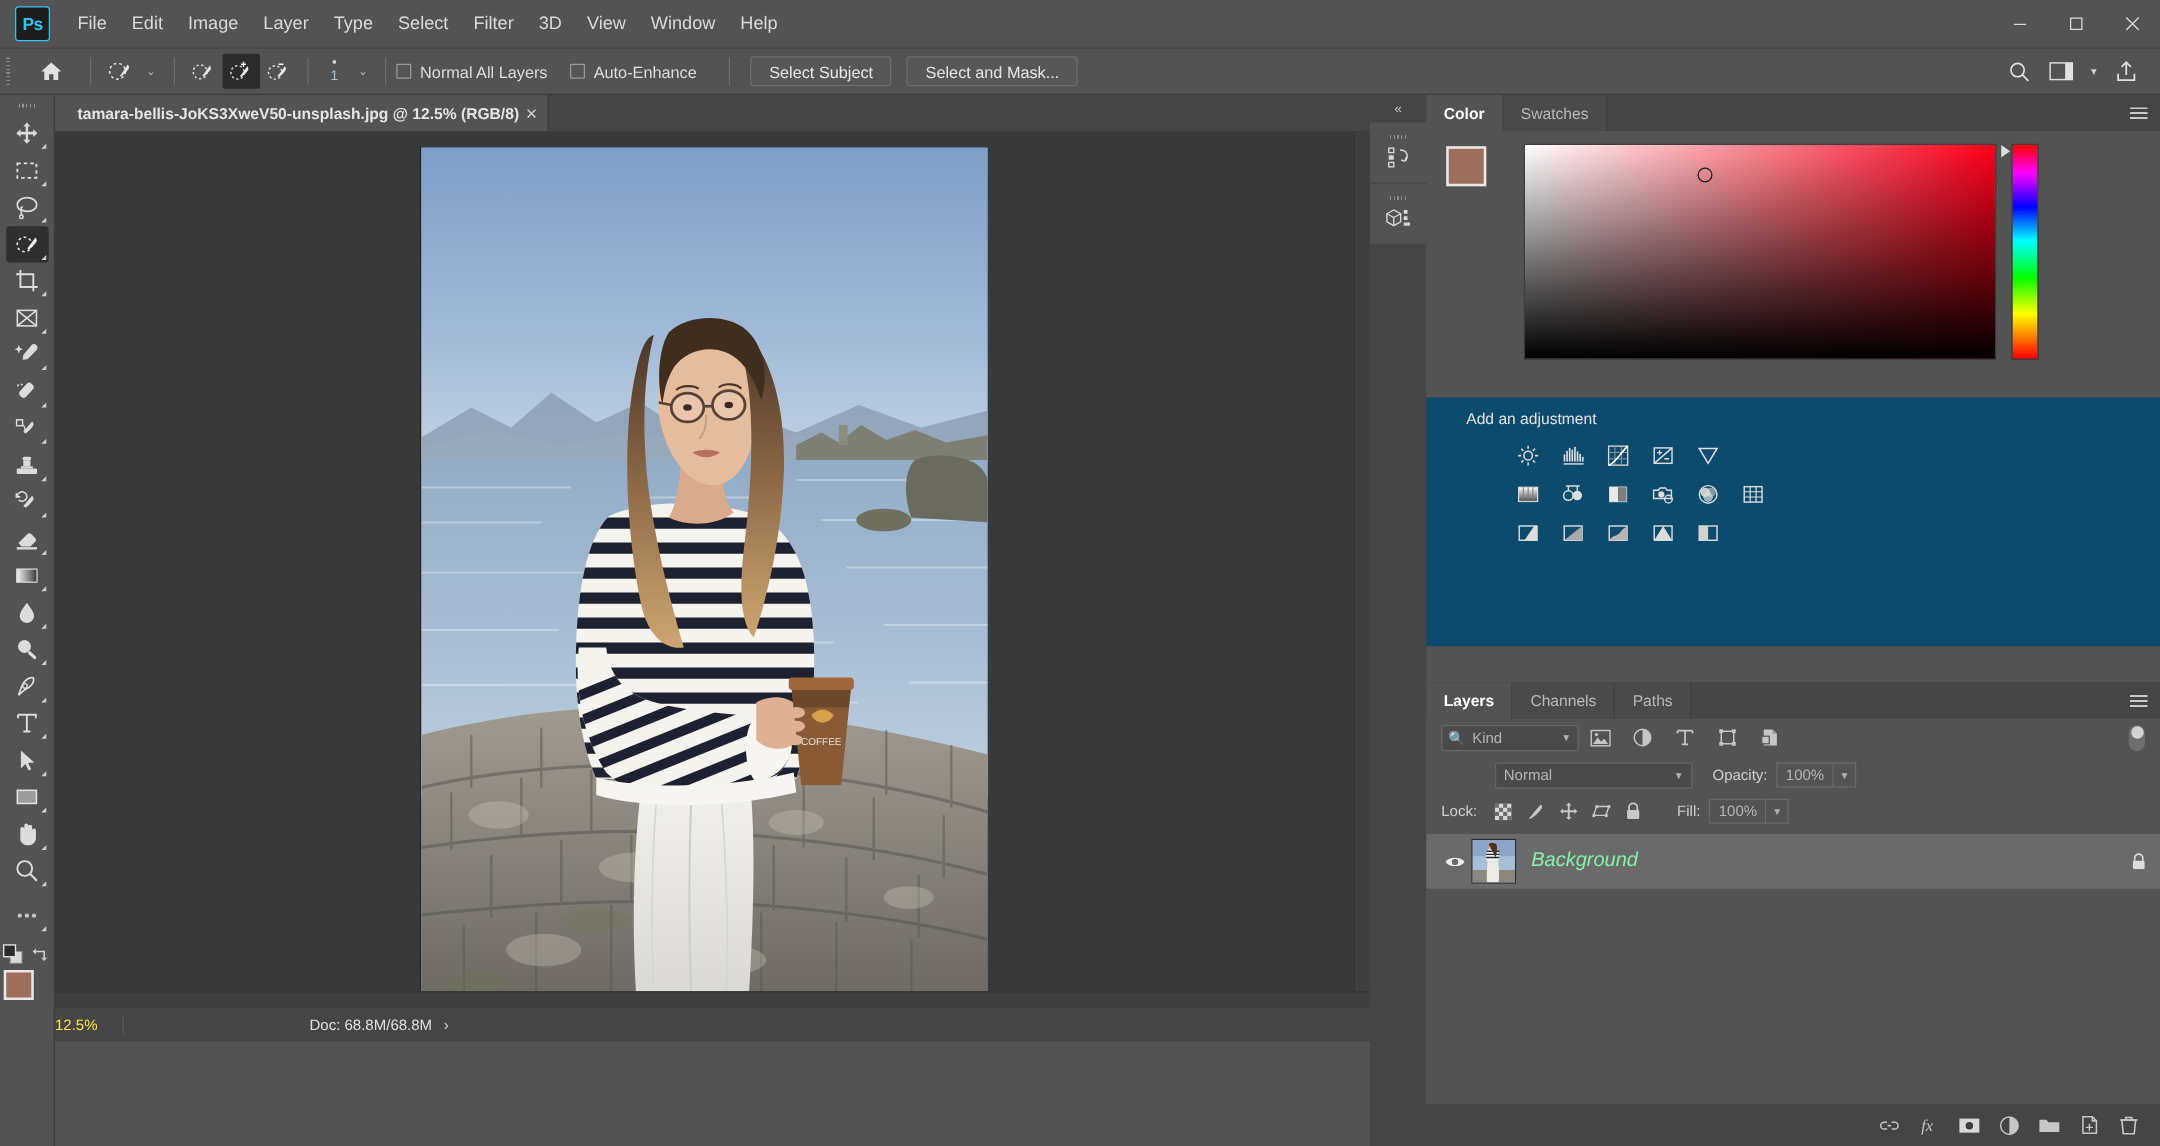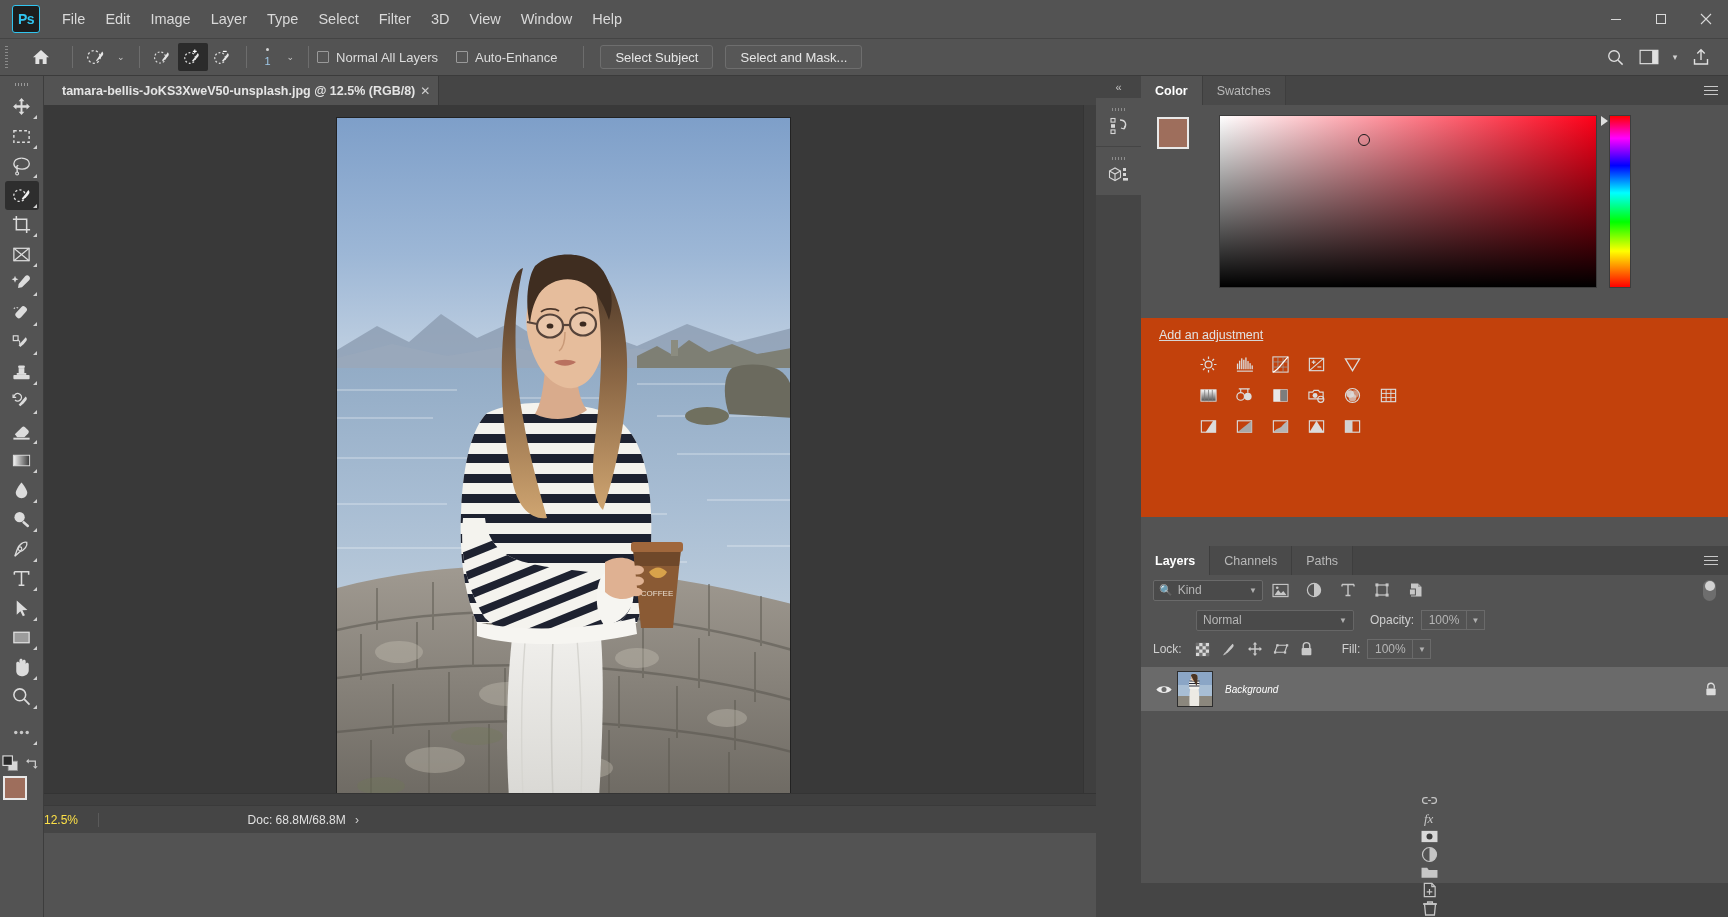--- a/index.html
+++ b/index.html
@@ -215,21 +215,21 @@
       #00ff00 62%,#ffff00 79%,#ff0000 100%);
   }
   .hue-arrow {
     position:absolute; left:-9px; top:0px;
     width:0;height:0;border-top:5px solid transparent;border-bottom:5px solid transparent;
     border-left:7px solid #e0e0e0;
   }
 
   
   .adj-panel { position:absolute; left:0; top:242px; width:587px; height:228px; }
-  .adj-body { height:199px; background:#c2410c; padding:10px 0 0 18px;text-decoration:underline; }
+  .adj-body { height:199px; background:#0c4a6e; padding:10px 0 0 32px; }
   .adj-title { font-size:12.5px; color:#e2e2e2; margin-bottom:10px; }
   .adj-grid { padding-left:36px; }
   .adj-row { display:flex; gap:10px; margin-bottom:7px; }
   .adj-ico {
     width:26px; height:24px; display:flex; align-items:center; justify-content:center;
     color:#dadada;
   }
 
   
   .layers-panel { position:absolute; left:0; top:470px; width:587px; height:371px; }
@@ -280,25 +280,25 @@
   .layer-row {
     display:flex; align-items:center; height:44px; background:#6a6a6a; padding:0 10px;
   }
   .eye {
     width:26px; display:flex; align-items:center; justify-content:center; color:#e8e8e8;
   }
   .layer-thumb {
     width:36px; height:36px; border:1px solid #2d2d2d; margin-right:12px; overflow:hidden;
     background:#8fa9c8;
   }
-  .layer-name { font-size:10px; color:#ffffff; font-style:italic; }
+  .layer-name { font-size:16px; color:#86efac; font-style:italic; }
   .layer-lock { margin-left:auto; color:#d8d8d8; }
   .lay-footer {
     height:34px; background:#454545; display:flex; align-items:center; justify-content:flex-end;
-    padding-right:10px; gap:2px;flex-direction:column;
+    padding-right:10px; gap:2px;
   }
   .foot-ico {
     width:30px; height:26px; display:flex; align-items:center; justify-content:center; color:#c6c6c6;
   }
   svg { display:block; }
 </style>
 </head>
 <body>
 
 <div class="app">

